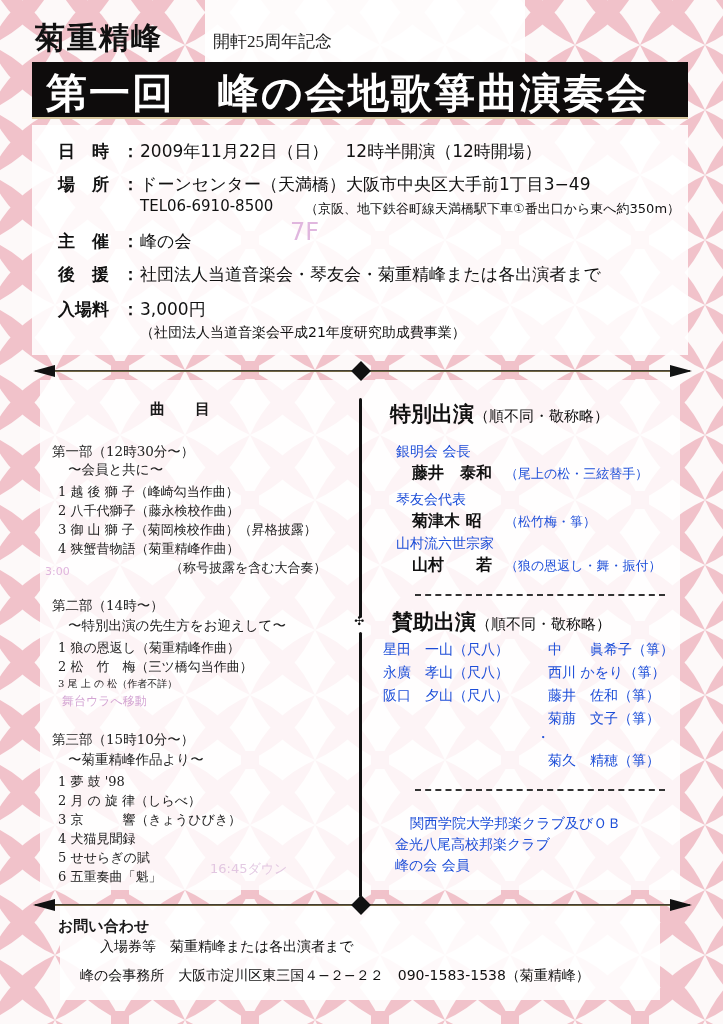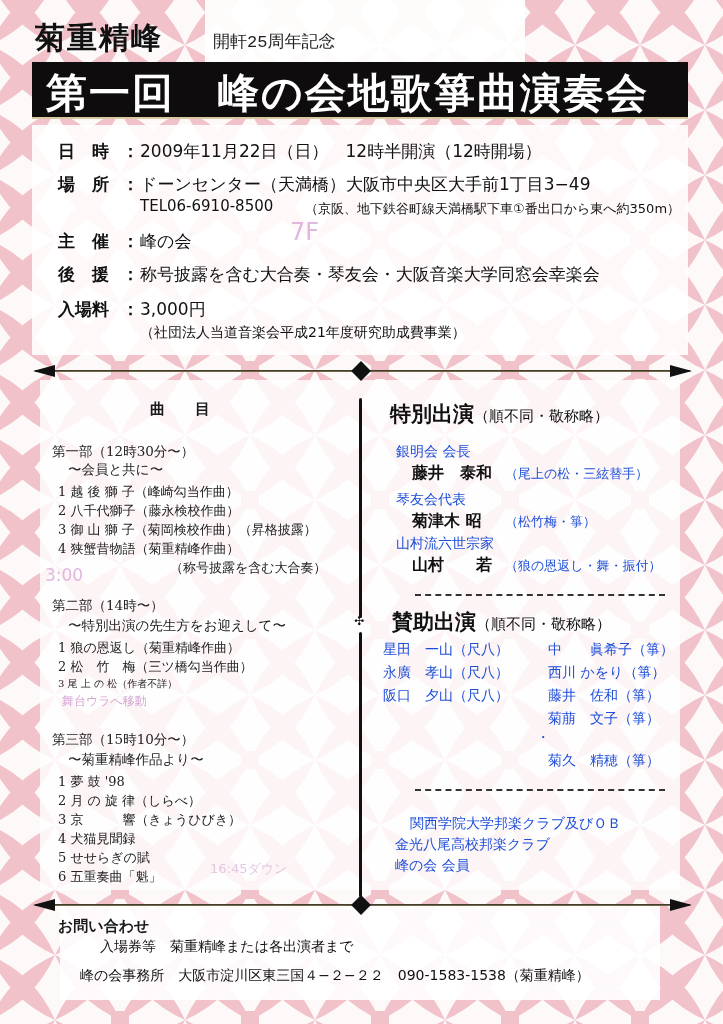--- a/index.html
+++ b/index.html
@@ -13,21 +13,21 @@
       background-image:
         radial-gradient(circle at 50% 50%, transparent 63px, transparent 63px),
         radial-gradient(circle at 0 0, rgba(240,180,190,0.0) 0, rgba(240,180,190,0) 100%);
     }
     .pattern svg { position: absolute; inset: 0; }
     .whitebox { position: absolute; background: rgba(255,255,255,0.93); }
 
     .abs { position: absolute; white-space: nowrap; }
 
     .organizer-name { left: 35px; top: 18px; font-family: "DejaVu Serif", serif; font-size: 30px; font-weight: bold; letter-spacing: 2px; color: #111; }
-    .anniv { left: 213px; top: 30px; font-family: Liberation Mono, monospace; font-size: 17px; color: #222; }
+    .anniv { left: 213px; top: 30px; font-family: Liberation Serif, serif; font-size: 17px; color: #222; }
 
     .title-bar {
       left: 32px; top: 62px; width: 656px; height: 57px;
       background: #0e0c0c; border-bottom: 2px solid #d9c9a0;
     }
     .title-text {
       position: absolute; left: 14px; top: 4px;
       font-family: "DejaVu Serif", serif; font-weight: bold; font-size: 41px; color: #fff; letter-spacing: 2px;
     }
 
@@ -108,21 +108,21 @@
   <div class="abs info-val" style="left:140px; top:173px;">ドーンセンター（天満橋）大阪市中央区大手前1丁目3−49</div>
   <div class="abs info-val" style="left:140px; top:197px; font-size:15px;">TEL06-6910-8500</div>
   <div class="abs info-sub" style="left:305px; top:200px;">（京阪、地下鉄谷町線天満橋駅下車①番出口から東へ約350m）</div>
 
   <div class="abs info-label" style="left:58px; top:230px;">主　催</div>
   <div class="abs info-label" style="left:122px; top:230px;">：</div>
   <div class="abs info-val" style="left:140px; top:230px;">峰の会</div>
 
   <div class="abs info-label" style="left:58px; top:263px;">後　援</div>
   <div class="abs info-label" style="left:122px; top:263px;">：</div>
-  <div class="abs info-val" style="left:140px; top:263px;">称号披露を含む大合奏・琴友会・大阪音楽大学同窓会幸楽会</div>
+  <div class="abs info-val" style="left:140px; top:263px;">社団法人当道音楽会・琴友会・菊重精峰または各出演者まで</div>
 
   <div class="abs info-label" style="left:58px; top:298px;">入場料</div>
   <div class="abs info-label" style="left:122px; top:298px;">：</div>
   <div class="abs info-val" style="left:140px; top:298px;">3,000円</div>
   <div class="abs info-sub" style="left:140px; top:324px; font-size:14px;">（社団法人当道音楽会平成21年度研究助成費事業）</div>
 </div>
 
 <div class="abs divider-h" style="left:35px; top:370px; width:655px;">
   <span class="arrow-l"></span>
   <span class="arrow-r"></span>
@@ -209,15 +209,15 @@
   <span class="diamond" style="left:319px;"></span>
 </div>
 
 <div>
   <div class="abs contact-title" style="left:58px; top:917px;">お問い合わせ</div>
   <div class="abs contact" style="left:100px; top:938px;">入場券等　菊重精峰または各出演者まで</div>
   <div class="abs contact" style="left:80px; top:967px;">峰の会事務所　大阪市淀川区東三国４−２−２２　090-1583-1538（菊重精峰）</div>
 </div>
 
 <div class="hand" style="left:290px; top:218px; font-size:24px;">7F</div>
-<div class="hand" style="left:45px; top:565px; font-size:17px;">3:00</div>
+<div class="hand" style="left:45px; top:565px; font-size:11px;">3:00</div>
 <div class="hand" style="left:62px; top:693px; font-size:12px; color:#c98fc9;">舞台ウラへ移動</div>
 <div class="hand" style="left:210px; top:860px; font-size:13px; color:#dcbcdc;">16:45ダウン</div>
 
 </body></html>

